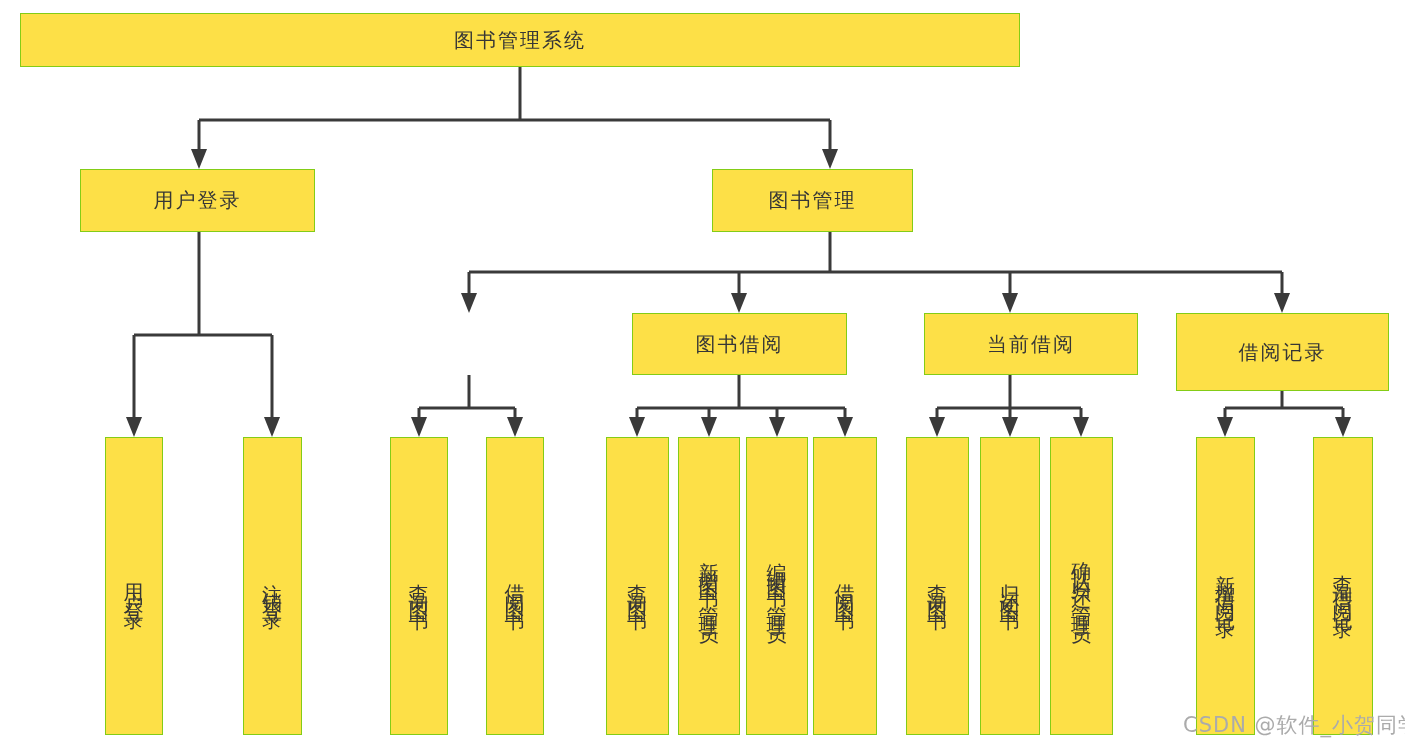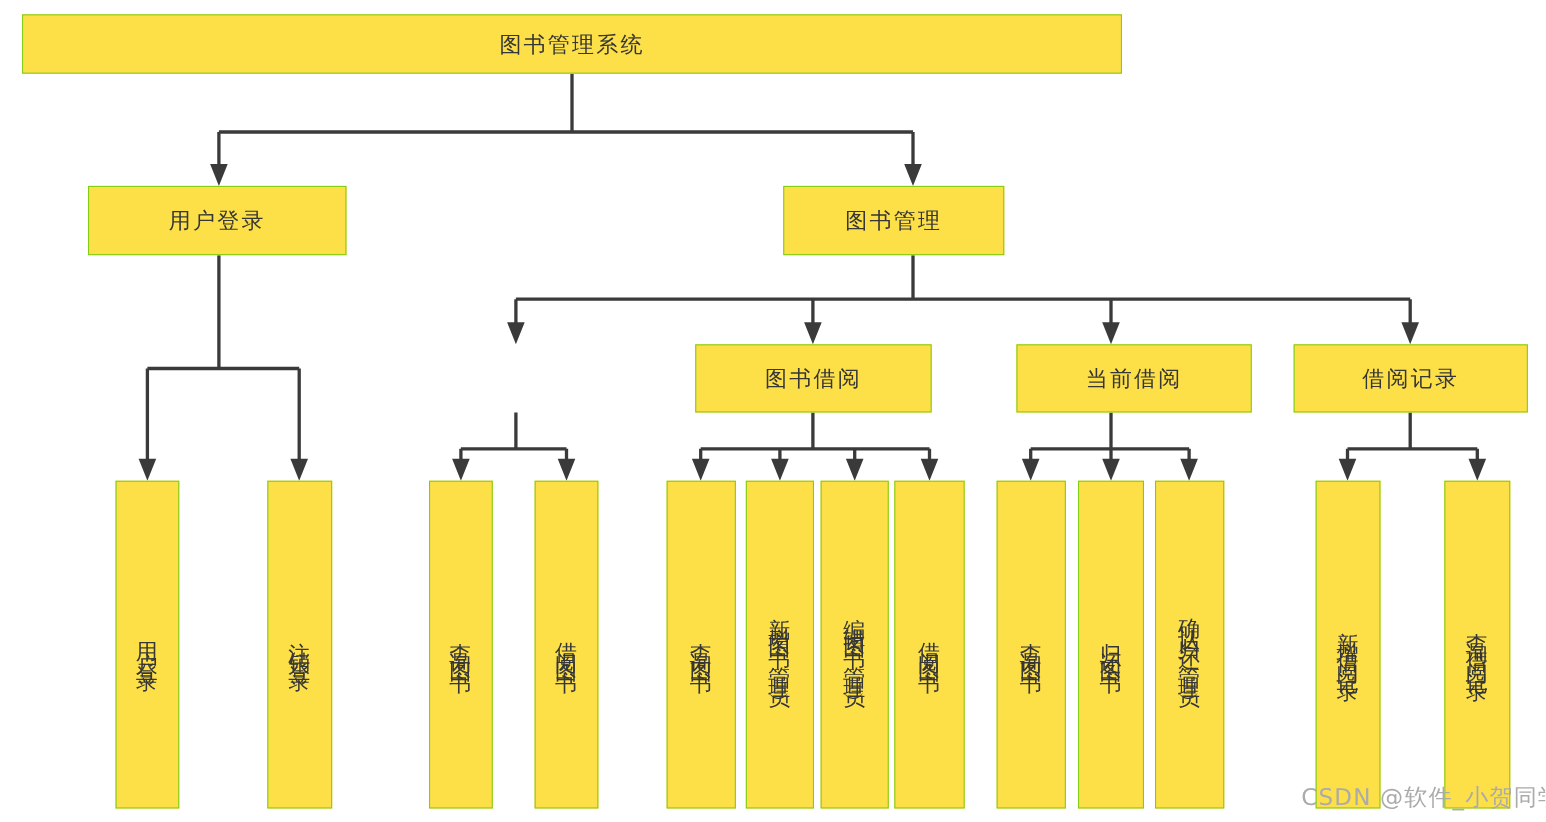--- a/index.html
+++ b/index.html
@@ -96,21 +96,21 @@
   <div class="node h" style="left:712px; top:169px; width:201px; height:63px;">
     <span>图书管理</span>
   </div>
 
   <div class="node h" style="left:632px; top:313px; width:215px; height:62px;">
     <span>图书借阅</span>
   </div>
   <div class="node h" style="left:903px; top:313px; width:214px; height:62px;margin-left:21px;">
     <span>当前借阅</span>
   </div>
-  <div class="node h" style="left:1176px; top:313px; width:213px; height:62px;">
+  <div class="node h" style="left:1176px; top:313px; width:213px; height:78px;">
     <span>借阅记录</span>
   </div>
 
   <div class="node v" style="left:105px; top:437px; width:58px; height:298px;">
     <span>用户登录</span>
   </div>
   <div class="node v" style="left:243px; top:437px; width:59px; height:298px;">
     <span>注销登录</span>
   </div>
 

